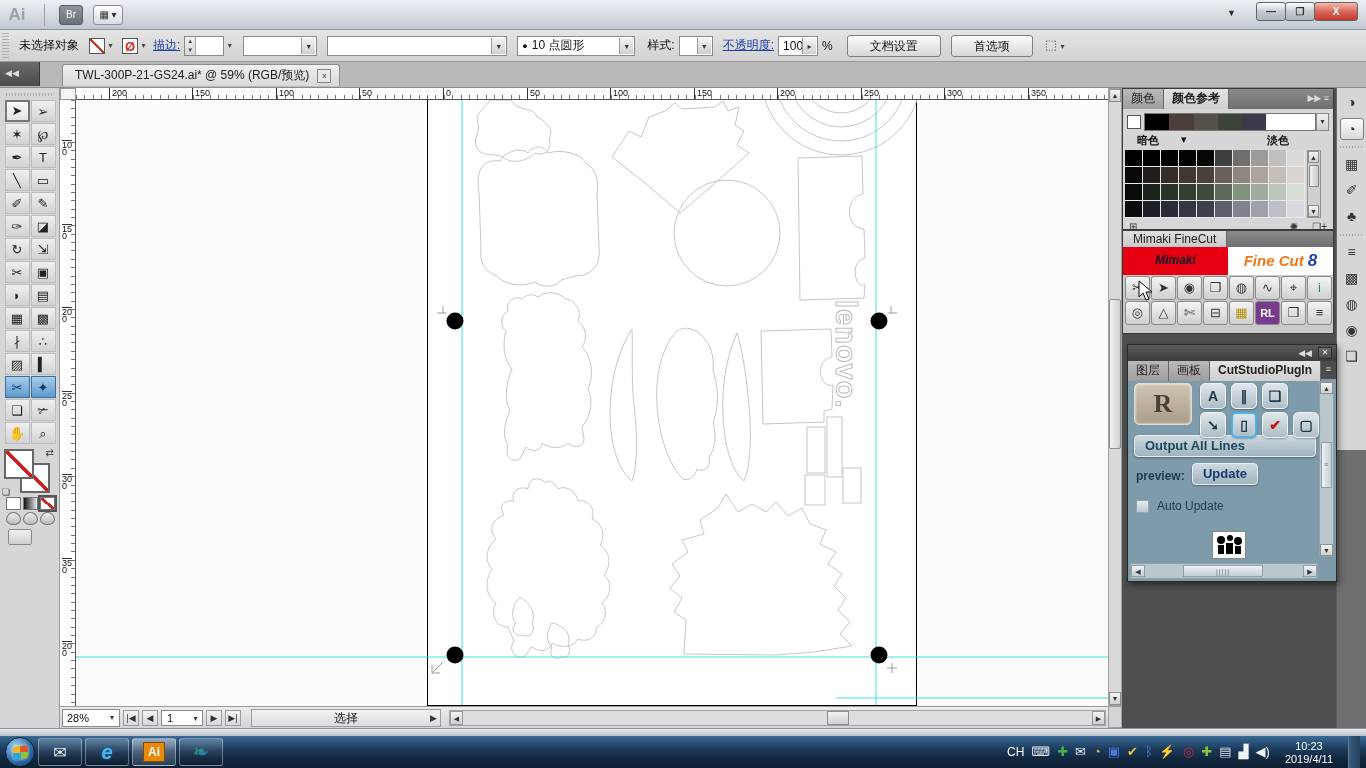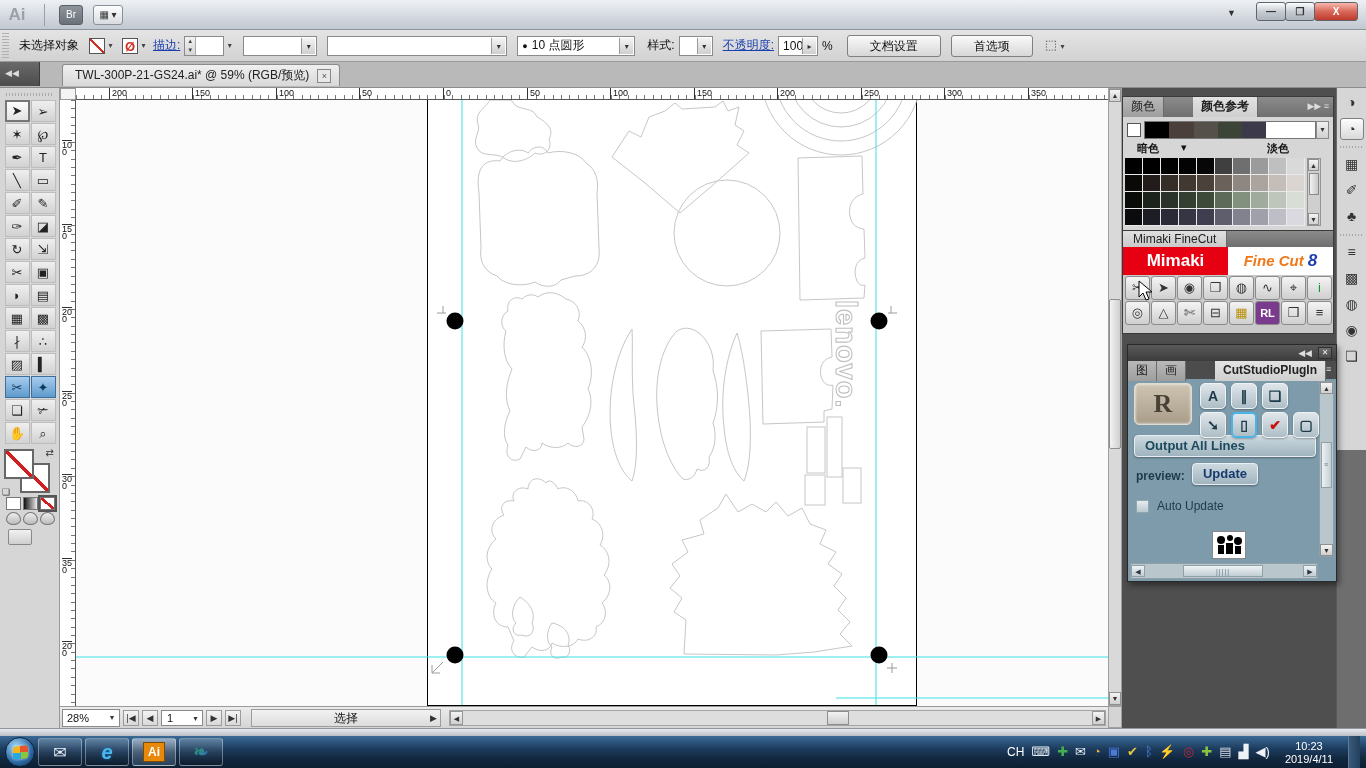--- a/index.html
+++ b/index.html
@@ -128,25 +128,25 @@
     background:linear-gradient(#f3f3f3,#cfcfcf); border:1px solid #8d8d8d; }
   .hs-arrow { position:absolute; top:0; width:13px; height:14px; font-size:7px; color:#333; text-align:center;
     line-height:13px; background:linear-gradient(#f4f4f4,#cfcfcf); border:1px solid #979797; }
   #statusbar-corner { left:1108px; top:706px; width:14px; height:22px; background:#d4d4d4; border:1px solid #a0a0a0;}
   #window-bottom { left:0; top:728px; width:1366px; height:8px; background:linear-gradient(#e8eaee,#b9bec6); border-top:1px solid #8e959e;}
 
   
   #dock { left:1122px; top:88px; width:244px; height:640px; background:#4f4f4f; }
   .panel { position:absolute; background:#d6d6d6; border:1px solid #3a3a3a; }
   
-  #color-panel { left:0; top:8px; width:212px; height:142px; }
+  #color-panel { left:0; top:0; width:212px; height:142px; }
   #cg-header { height:20px; background:linear-gradient(#8b8b8b,#6f6f6f); display:flex; }
   .ptab { height:20px; padding:0 8px; font-size:12px; line-height:19px; color:#222;
     background:linear-gradient(#b9b9b9,#9e9e9e); border-right:1px solid #6a6a6a; }
-  .ptab.active { background:linear-gradient(#e3e3e3,#cfcfcf); font-weight:bold;margin-left:29px; }
+  .ptab.active { background:linear-gradient(#e3e3e3,#cfcfcf); font-weight:bold; }
   #cg-header .hdr-icons { margin-left:auto; color:#ddd; font-size:9px; line-height:19px; padding-right:4px;}
   #cg-striprow { display:flex; align-items:center; padding:4px 4px 2px 4px; }
   #cg-basebox { width:14px; height:14px; border:1px solid #555; background:#fff; margin-right:3px; }
   #cg-strip { display:flex; flex:1; height:18px; border:1px solid #777; background:#fff; }
   #cg-strip .cell { flex:1; }
   #cg-strip-arrow { width:13px; height:18px; background:linear-gradient(#f0f0f0,#cfcfcf); border:1px solid #888;
     font-size:8px; text-align:center; line-height:16px; color:#333; }
   #cg-labels { display:flex; font-size:11px; font-weight:bold; color:#111; padding:0 14px; }
   #cg-labels .right { margin-left:auto; margin-right:30px;}
   #cg-gridwrap { display:flex; padding:2px 2px 0 2px; }
@@ -154,21 +154,21 @@
   #cg-grid .sw { border-right:1px solid #e9e9e9; border-bottom:1px solid #e9e9e9; }
   #cg-vscroll { width:14px; height:68px; background:#cfcfcf; border:1px solid #949494; position:relative; margin-left:2px;}
   #cg-vthumb { position:absolute; top:14px; left:1px; width:10px; height:22px; background:linear-gradient(90deg,#f2f2f2,#c9c9c9); border:1px solid #8a8a8a;}
   #cg-footer { display:flex; align-items:center; height:16px; padding:0 6px; font-size:10px; color:#333;}
   #cg-footer .r { margin-left:auto; display:flex; gap:14px; }
   
   #mimaki-panel { left:0; top:142px; width:212px; height:104px; background:#c9c9c9;}
   #mimaki-tabrow { height:16px; background:linear-gradient(#8b8b8b,#6f6f6f); display:flex;}
   #mimaki-tab { padding:0 10px; font-size:12px; line-height:17px; background:linear-gradient(#e0e0e0,#c9c9c9); color:#222; border-right:1px solid #6a6a6a;}
   #mimaki-logos { display:flex; height:28px; }
-  #mimaki-brand { width:106px; color:#ffffff; font-weight:bold; font-size:17px;
+  #mimaki-brand { width:106px; color:#0f172a; font-weight:bold; font-style:italic; font-size:12px;
     text-align:center; line-height:27px; letter-spacing:0; }
   #mimaki-product { width:106px; background:#fff; text-align:center; line-height:27px; font-weight:bold; font-style:italic; font-size:15px; }
   #mimaki-product .fc { color:#f07818; }
   #mimaki-product .n8 { color:#1d3fae; font-size:17px; }
   .mrow { display:flex; padding-left:2px; }
   .mbtn { width:25px; height:24px; margin:1px 1px 0 0; background:linear-gradient(#f4f4f4,#cfcfcf);
     border:1px solid #8a8a8a; border-radius:3px; font-size:13px; text-align:center; line-height:22px; color:#333; }
   
   #cutstudio { left:1127px; top:344px; width:210px; height:238px; border:1px solid #2a2a2a; background:#7d9bab;
     box-shadow:2px 3px 6px rgba(0,0,0,.45); z-index:30; }

